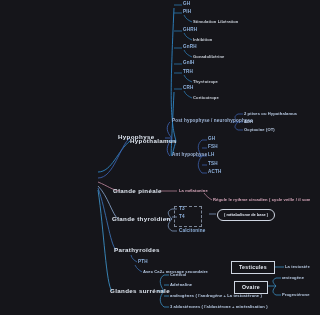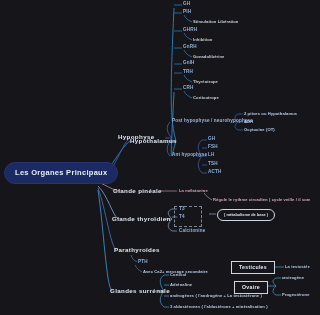--- a/index.html
+++ b/index.html
@@ -155,21 +155,20 @@
     <path d="M164 307 L169 307" stroke="#3b8fc4" stroke-width="0.8" fill="none"></path>
 
     <path d="M274 267 L284 267" stroke="#3b8fc4" stroke-width="0.8" fill="none"></path>
     <path d="M268 286 L276 286" stroke="#3b8fc4" stroke-width="0.8" fill="none"></path>
     <path d="M276 286 C 272 282, 272 280, 276 278" stroke="#3b8fc4" stroke-width="0.8" fill="none"></path>
     <path d="M276 286 C 272 290, 272 293, 276 295" stroke="#3b8fc4" stroke-width="0.8" fill="none"></path>
     <path d="M276 278 L281 278" stroke="#3b8fc4" stroke-width="0.8" fill="none"></path>
     <path d="M276 295 L281 295" stroke="#3b8fc4" stroke-width="0.8" fill="none"></path>
   </svg>
 
-  <div class="node root">Les Organes Principaux</div>
 
   <div class="node l1" style="left:130px;top:138px;">Hypothalamus</div>
   <div class="node l2 blue" style="left:183px;top:2px;">GH</div>
   <div class="node l2 blue" style="left:183px;top:10px;">PIH</div>
   <div class="node l3" style="left:193px;top:20px;">Stimulation Libération</div>
   <div class="node l2 blue" style="left:183px;top:28px;">GHRH</div>
   <div class="node l3" style="left:193px;top:38px;">Inhibition</div>
   <div class="node l2 blue" style="left:183px;top:45px;">GnRH</div>
   <div class="node l3" style="left:193px;top:55px;">Gonadolibérine</div>
   <div class="node l2 blue" style="left:183px;top:61px;">GnIH</div>

